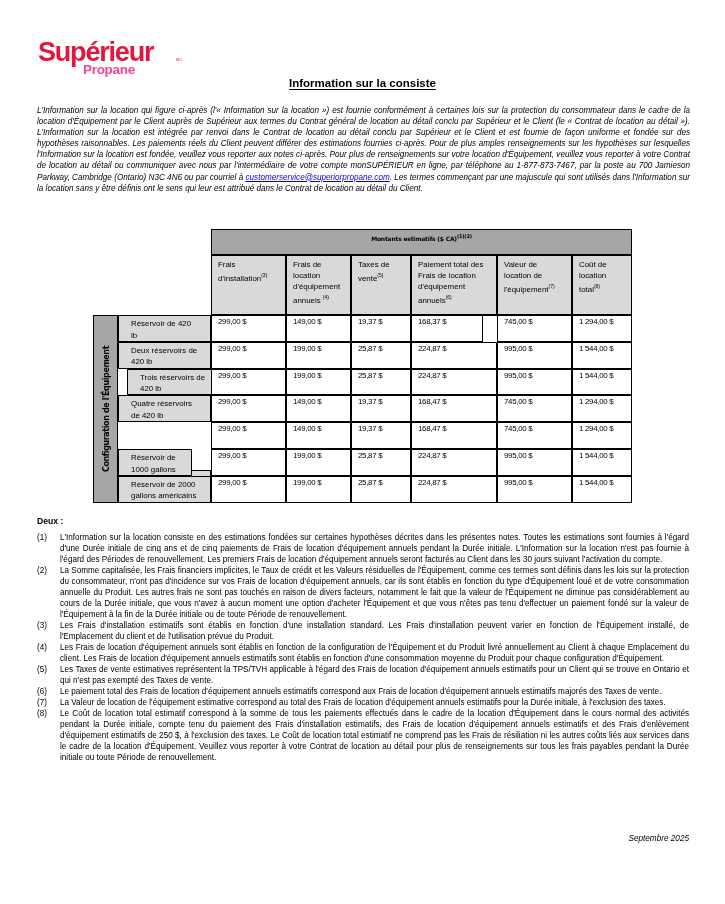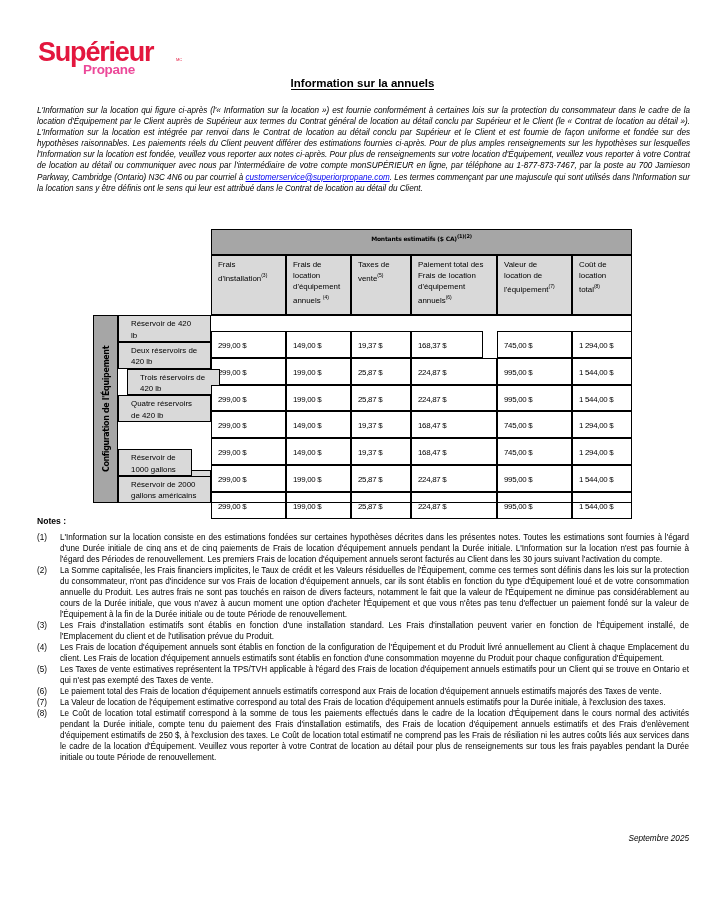--- a/index.html
+++ b/index.html
@@ -10,41 +10,41 @@
   .logo-sub { position:absolute; left:45px; top:25px; font-weight:bold; font-size:13.5px; color:#ec4899; letter-spacing:-0.3px; line-height:14px;text-align:right; }
   .title { position:absolute; left:0; width:725px; top:77px; text-align:center; font-weight:bold; font-size:11.5px; }
   .title span { border-bottom:1px solid #000; padding-bottom:0px; }
   .intro { position:absolute; left:37px; top:105px; width:653px; font-size:8.15px; line-height:11.1px; font-style:italic; text-align:justify; }
   .intro a { color:#0000ee; text-decoration:underline; }
   .cell { position:absolute; box-sizing:border-box; border:1px solid #000; }
   .hdr-band { background:#a6a6a6; border:1.5px solid #000; }
   .colhdr { background:#d9d9d9; padding:3px 6px; font-size:7.9px; line-height:11px; }
   .colhdr sup, .hdr-band sup { font-size:5px; }
   .rowlbl { background:#d9d9d9; padding:2px 12px; font-size:7.9px; line-height:11.5px; }
-  .val { background:#fff; padding:8px 6px; font-size:7.9px; line-height:11px; font-family:"Liberation Sans", sans-serif; font-weight:normal; letter-spacing:-0.3px;margin-top:16px; }
+  .val { background:#fff; padding:0 6px; font-size:7.9px; line-height:11px; font-family:"Liberation Sans", sans-serif; font-weight:normal; letter-spacing:-0.3px; }
   .vert { background:#a6a6a6; }
   .vert-text { position:absolute; left:50%; top:50%; transform:translate(-50%,-50%) rotate(-90deg); white-space:nowrap; font-size:8px; font-weight:bold; font-family:"DejaVu Sans", sans-serif; letter-spacing:-0.4px; }
   .band-text { position:absolute; left:0; width:100%; top:3px; text-align:center; font-size:6px; font-weight:bold; font-family:"DejaVu Sans", sans-serif; letter-spacing:-0.2px; }
 
   .notes-h { position:absolute; left:37px; top:516px; font-size:8.6px; font-weight:bold; }
   .notes { position:absolute; left:37px; top:532px; width:652px; font-size:8.15px; line-height:11px; }
   .note { position:relative; padding-left:23px; text-align:justify; }
   .note-num { position:absolute; left:0; top:0; }
   .footer { position:absolute; right:36px; top:834px; font-size:8.2px; font-style:italic;text-align:center; }
 </style>
 </head>
 <body>
 
 <div class="logo">
   <div class="logo-main">Supérieur</div>
   <div class="logo-tm">MC</div>
   <div class="logo-sub">Propane</div>
 </div>
 
-<div class="title"><span>Information sur la annuels</span></div>
+<div class="title"><span>Information sur la consiste</span></div>
 
 <div class="intro"><span>L'Information sur la location qui figure ci-après (l'« Information sur la location ») est fournie conformément à certaines lois sur la protection du consommateur dans le cadre de la location d'Équipement par le Client auprès de Supérieur aux termes du Contrat général de location au détail conclu par Supérieur et le Client (le « Contrat de location au détail »). L'Information sur la location est intégrée par renvoi dans le Contrat de location au détail conclu par Supérieur et le Client et est fournie de façon uniforme et fondée sur des hypothèses raisonnables. Les paiements réels du Client peuvent différer des estimations fournies ci-après. Pour de plus amples renseignements sur les hypothèses sur lesquelles l'Information sur la location est fondée, veuillez vous reporter aux notes ci-après. Pour plus de renseignements sur votre location d'Équipement, veuillez vous reporter à votre Contrat de location au détail ou communiquer avec nous par l'intermédiaire de votre compte monSUPÉRIEUR en ligne, par téléphone au 1-877-873-7467, par la poste au 700 Jamieson Parkway, Cambridge (Ontario) N3C 4N6 ou par courriel à </span><a href="mailto:customerservice@superiorpropane.com">customerservice@superiorpropane.com</a><span>. Les termes commençant par une majuscule qui sont utilisés dans l'Information sur la location sans y être définis ont le sens qui leur est attribué dans le Contrat de location au détail du Client.</span></div>
 
 <div id="rental-table">
     <div class="cell hdr-band" style="left: 211px; top: 229px; width: 421px; height: 26px;">
       <div class="band-text"><span>Montants estimatifs ($ CA)</span><sup>(1)(2)</sup></div>
     </div>
     <div class="cell colhdr" style="left: 211px; top: 255px; width: 75px; height: 60px;"><span>Frais d'installation</span><sup>(3)</sup></div>
     <div class="cell colhdr" style="left: 286px; top: 255px; width: 65px; height: 60px;"><span>Frais de location d'équipement annuels </span><sup>(4)</sup></div>
     <div class="cell colhdr" style="left: 351px; top: 255px; width: 60px; height: 60px;"><span>Taxes de vente</span><sup>(5)</sup></div>
@@ -100,21 +100,21 @@
     <div class="cell val" style="left: 211px; top: 475.8px; width: 75px; height: 26.8px;">299,00 $</div>
     <div class="cell val" style="left: 286px; top: 475.8px; width: 65px; height: 26.8px;">199,00 $</div>
     <div class="cell val" style="left: 351px; top: 475.8px; width: 60px; height: 26.8px;">25,87 $</div>
     <div class="cell val" style="left: 411px; top: 475.8px; width: 86px; height: 26.8px;">224,87 $</div>
     <div class="cell val" style="left: 497px; top: 475.8px; width: 75px; height: 26.8px;">995,00 $</div>
     <div class="cell val" style="left: 572px; top: 475.8px; width: 60px; height: 26.8px;">1 544,00 $</div>
     <div style="position: absolute; box-sizing: border-box; border: 1.5px solid rgb(0, 0, 0); pointer-events: none; left: 93px; top: 315px; width: 539px; height: 187.6px;"></div>
     <div style="position: absolute; box-sizing: border-box; border: 1.5px solid rgb(0, 0, 0); pointer-events: none; left: 211px; top: 229px; width: 421px; height: 86px;"></div>
   </div>
 
-<div class="notes-h">Notes :</div>
+<div class="notes-h">Deux :</div>
 <div class="notes" id="notes-list">
     <div class="note"><span class="note-num">(1)</span><span>L'Information sur la location consiste en des estimations fondées sur certaines hypothèses décrites dans les présentes notes. Toutes les estimations sont fournies à l'égard d'une Durée initiale de cinq ans et de cinq paiements de Frais de location d'équipement annuels pendant la Durée initiale. L'Information sur la location n'est pas fournie à l'égard des Périodes de renouvellement. Les premiers Frais de location d'équipement annuels seront facturés au Client dans les 30 jours suivant l'activation du compte.</span></div>
     <div class="note"><span class="note-num">(2)</span><span>La Somme capitalisée, les Frais financiers implicites, le Taux de crédit et les Valeurs résiduelles de l'Équipement, comme ces termes sont définis dans les lois sur la protection du consommateur, n'ont pas d'incidence sur vos Frais de location d'équipement annuels, car ils sont établis en fonction du type d'Équipement loué et de votre consommation annuelle du Produit. Les autres frais ne sont pas touchés en raison de divers facteurs, notamment le fait que la valeur de l'Équipement ne diminue pas considérablement au cours de la Durée initiale, que vous n'avez à aucun moment une option d'acheter l'Équipement et que vous n'êtes pas tenu d'effectuer un paiement fondé sur la valeur de l'Équipement à la fin de la Durée initiale ou de toute Période de renouvellement.</span></div>
     <div class="note"><span class="note-num">(3)</span><span>Les Frais d'installation estimatifs sont établis en fonction d'une installation standard. Les Frais d'installation peuvent varier en fonction de l'Équipement installé, de l'Emplacement du client et de l'utilisation prévue du Produit.</span></div>
     <div class="note"><span class="note-num">(4)</span><span>Les Frais de location d'équipement annuels sont établis en fonction de la configuration de l'Équipement et du Produit livré annuellement au Client à chaque Emplacement du client. Les Frais de location d'équipement annuels estimatifs sont établis en fonction d'une consommation moyenne du Produit pour chaque configuration d'Équipement.</span></div>
     <div class="note"><span class="note-num">(5)</span><span>Les Taxes de vente estimatives représentent la TPS/TVH applicable à l'égard des Frais de location d'équipement annuels estimatifs pour un Client qui se trouve en Ontario et qui n'est pas exempté des Taxes de vente.</span></div>
     <div class="note"><span class="note-num">(6)</span><span>Le paiement total des Frais de location d'équipement annuels estimatifs correspond aux Frais de location d'équipement annuels estimatifs majorés des Taxes de vente.</span></div>
     <div class="note"><span class="note-num">(7)</span><span>La Valeur de location de l'équipement estimative correspond au total des Frais de location d'équipement annuels estimatifs pour la Durée initiale, à l'exclusion des taxes.</span></div>
     <div class="note"><span class="note-num">(8)</span><span>Le Coût de location total estimatif correspond à la somme de tous les paiements effectués dans le cadre de la location d'Équipement dans le cours normal des activités pendant la Durée initiale, compte tenu du paiement des Frais d'installation estimatifs, des Frais de location d'équipement annuels estimatifs et des Frais d'enlèvement d'équipement estimatifs de 250 $, à l'exclusion des taxes. Le Coût de location total estimatif ne comprend pas les Frais de résiliation ni les autres coûts liés aux services dans le cadre de la location d'Équipement. Veuillez vous reporter à votre Contrat de location au détail pour plus de renseignements sur tous les frais payables pendant la Durée initiale ou toute Période de renouvellement.</span></div>
   </div>

